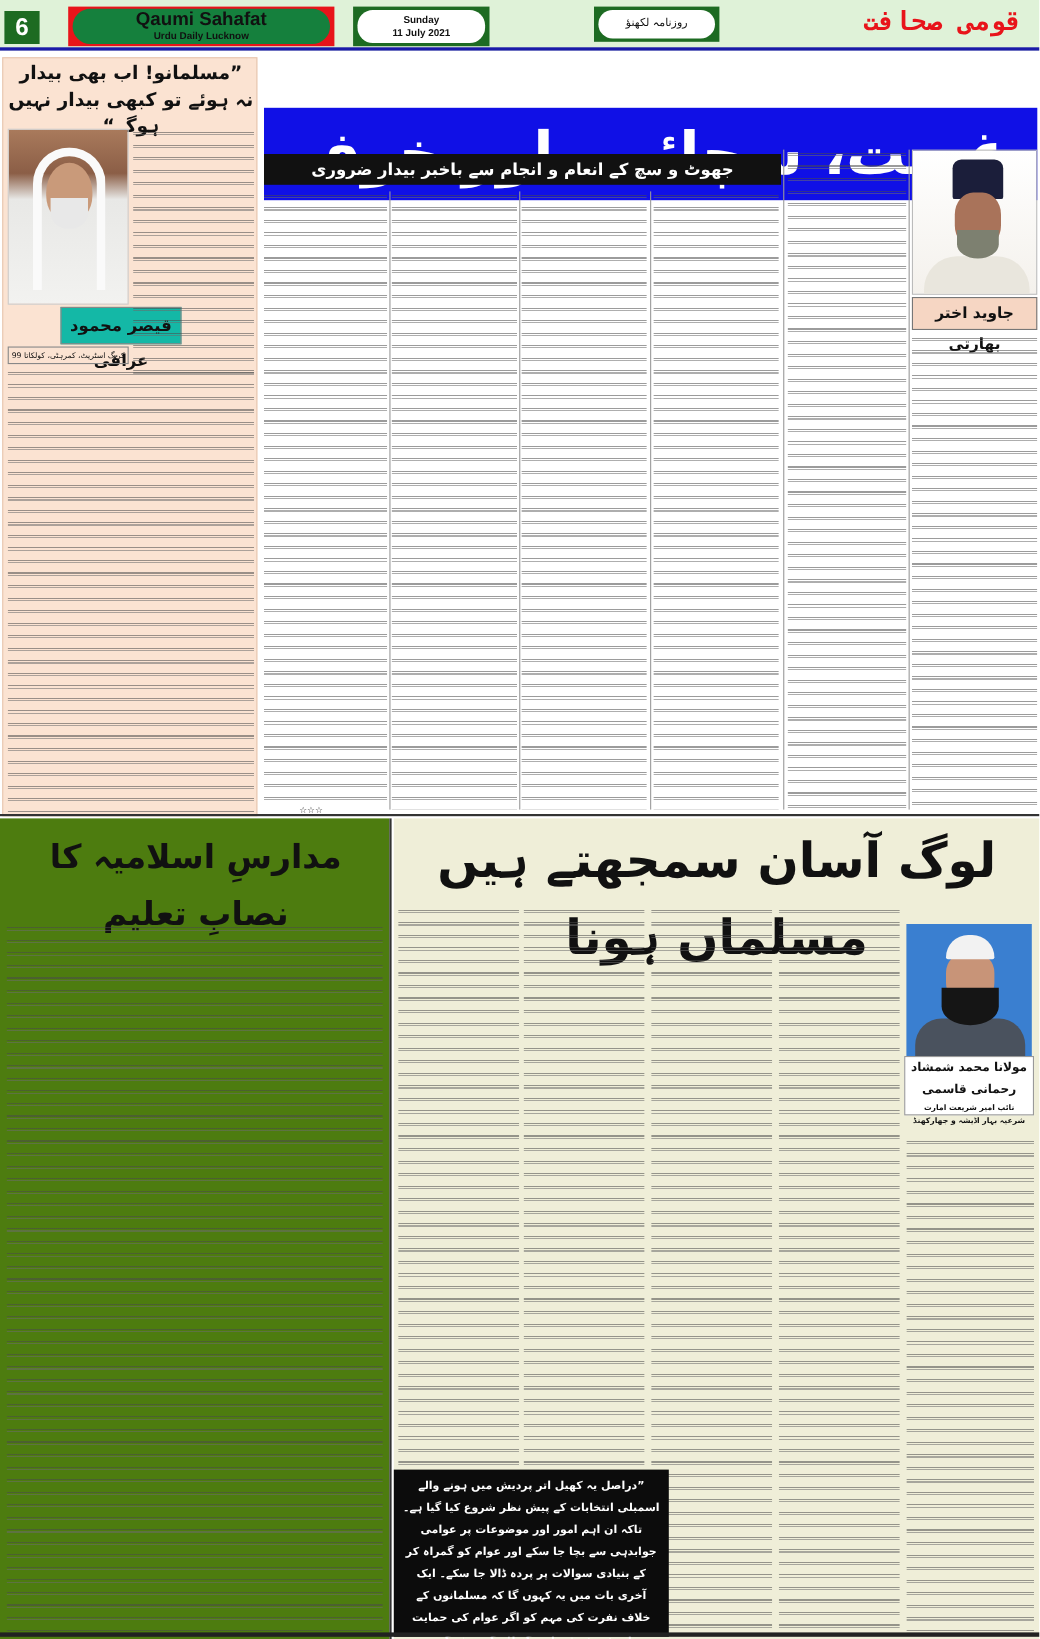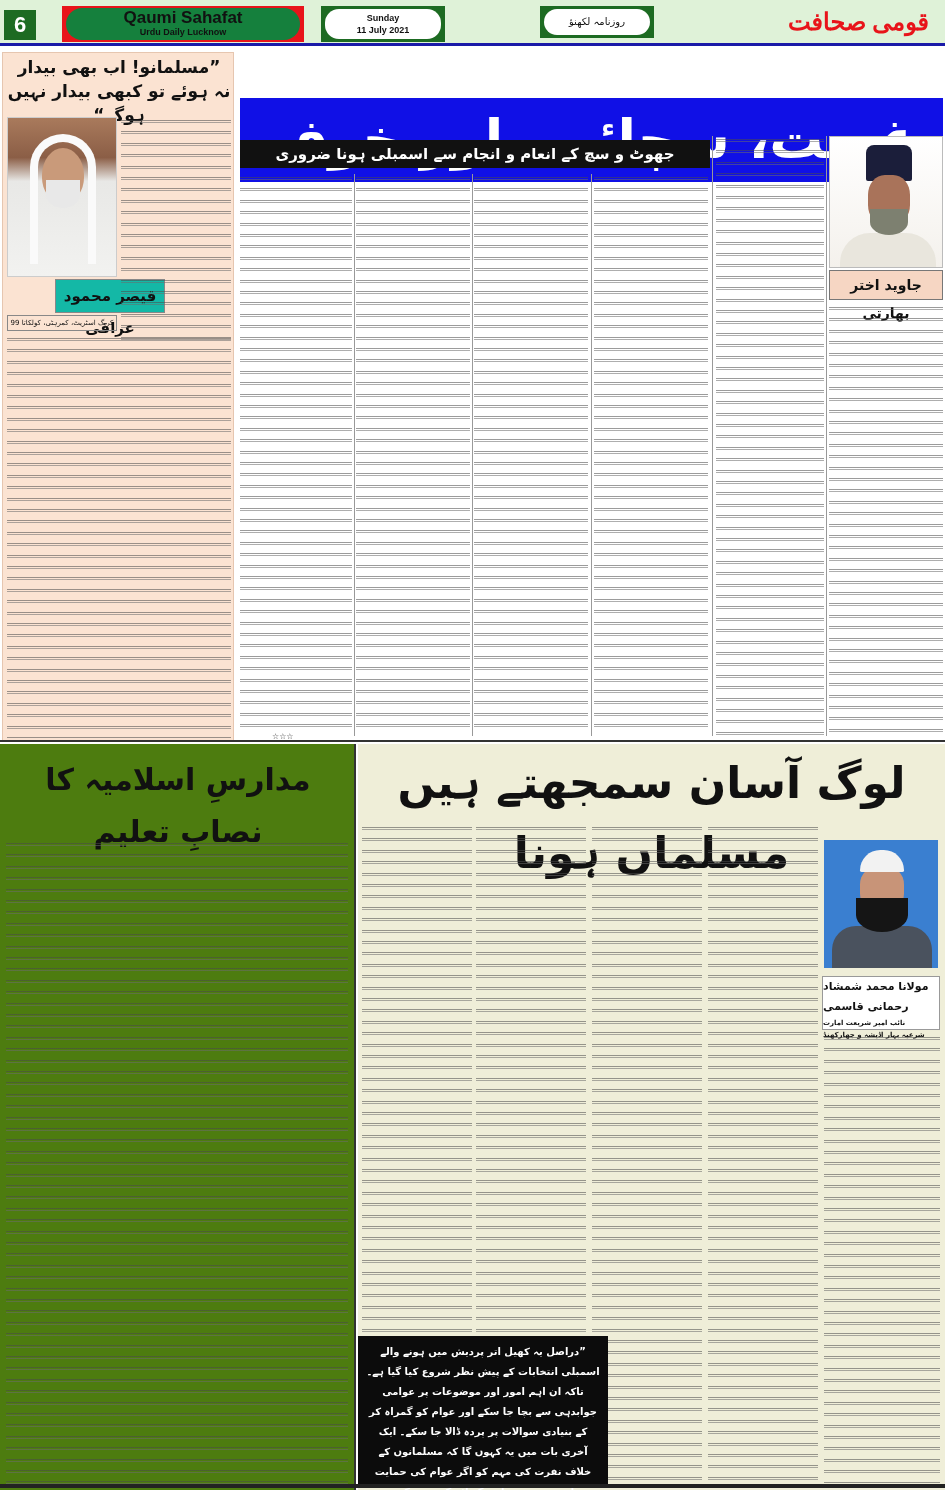--- a/index.html
+++ b/index.html
@@ -10,21 +10,21 @@
   .masthead { position: absolute; left: 0; top: 0; width: 945px; height: 46px; background: #dff2d8; border-bottom: 3px solid #1a1aa8; }
   .page-num { position: absolute; left: 4px; top: 10px; width: 32px; height: 30px; background: #1d6b22; color: #fff; font-weight: bold; font-size: 22px; text-align: center; line-height: 30px; font-family: "Liberation Sans", sans-serif; }
   .brand-box { position: absolute; left: 62px; top: 6px; width: 242px; height: 36px; background: #e8141a; padding: 2px 4px; }
   .brand-inner { width: 100%; height: 100%; background: #15803d; border-radius: 16px; text-align: center; }
   .brand-name { font-family: "Liberation Sans", sans-serif; font-weight: bold; font-size: 17px; line-height: 18px; padding-top: 1px; display:block; }
   .brand-sub { font-family: "Liberation Sans", sans-serif; font-weight: bold; font-size: 9px; line-height: 11px; display:block; }
   .date-box { position: absolute; left: 321px; top: 6px; width: 124px; height: 36px; background: #1d6b22; padding: 3px 4px; }
   .date-inner { width: 100%; height: 100%; background: #fff; border-radius: 14px; text-align: center; font-family: "Liberation Sans", sans-serif; font-weight: bold; font-size: 9px; line-height: 12px; padding-top: 3px; }
   .urdu-tag-box { position: absolute; left: 540px; top: 6px; width: 114px; height: 32px; background: #1d6b22; padding: 3px 4px; }
   .urdu-tag-inner { width: 100%; height: 100%; background: #fff; border-radius: 14px; text-align: center; font-size: 10px; line-height: 26px; direction: rtl; }
-  .urdu-brand { position: absolute; right: 16px; top: 4px; font-family: Liberation Serif, serif; font-weight: bold; font-size: 24px; color: #e8141a; direction: rtl; line-height: 36px; margin-left: 24px; }
+  .urdu-brand { position: absolute; right: 16px; top: 4px; font-family: Liberation Mono, monospace; font-weight: bold; font-size: 24px; color: #e8141a; direction: rtl; line-height: 36px; margin-left: 24px; }
 
   
   .left-story { position: absolute; left: 2px; top: 52px; width: 232px; height: 690px; background: #fbe3d2; border: 1px solid #e6c6b0; }
   .left-headline { position: absolute; left: 4px; top: 2px; width: 224px; text-align: center; font-size: 17px; font-weight: bold; line-height: 24px; direction: rtl; }
   .left-photo { position: absolute; left: 4px; top: 64px; width: 110px; height: 160px; background: linear-gradient(180deg,#a97a5c 0%, #8b5e46 25%, #e8e8e6 40%, #f2f2f0 100%); border: 1px solid #ccc; overflow: hidden; }
   .left-photo .face { position: absolute; left: 34px; top: 30px; width: 42px; height: 54px; background: #c99a7a; border-radius: 50% 50% 45% 45%; }
   .left-photo .beard { position: absolute; left: 38px; top: 62px; width: 34px; height: 28px; background: #e8e8e8; border-radius: 0 0 50% 50%; }
   .left-photo .hood { position: absolute; left: 22px; top: 16px; width: 66px; height: 130px; border: 8px solid #fafafa; border-bottom: none; border-radius: 40px 40px 0 0; }
   .left-byline { position: absolute; left: 4px; top: 226px; width: 110px; height: 34px; background: #14b8a6; border: 1px solid #888; text-align: center; font-size: 15px; font-weight: bold; line-height: 32px; direction: rtl; margin-left: 48px; }
   .left-address { position: absolute; left: 4px; top: 262px; width: 110px; height: 16px; border: 1px solid #888; text-align: center; font-size: 7px; line-height: 14px; direction: rtl; }
@@ -53,21 +53,21 @@
   .bl-author { position: absolute; left: 8px; top: 66px; width: 340px; text-align: right; font-size: 8px; font-weight: bold; line-height: 12px; direction: rtl; padding-right: 4px; }
   .vrule { position: absolute; left: 354px; top: 744px; width: 2px; height: 746px; background: #333; }
 
   .bottom-right { position: absolute; left: 358px; top: 744px; width: 587px; height: 746px; background: #efeed8; }
   .br-headline { position: absolute; left: 0; top: 4px; width: 587px; height: 70px; text-align: center; font-size: 44px; font-weight: bold; line-height: 70px; direction: rtl; }
   .br-photo { position: absolute; left: 466px; top: 96px; width: 114px; height: 128px; background: #3a7fd0; overflow: hidden; }
   .br-photo .cap { position: absolute; left: 36px; top: 10px; width: 44px; height: 22px; background: #f2f2f2; border-radius: 22px 22px 2px 2px; }
   .br-photo .face { position: absolute; left: 36px; top: 26px; width: 44px; height: 46px; background: #c89478; border-radius: 40%; }
   .br-photo .beard { position: absolute; left: 32px; top: 58px; width: 52px; height: 34px; background: #151515; border-radius: 0 0 50% 50%; }
   .br-photo .coat { position: absolute; left: 8px; top: 86px; width: 100px; height: 44px; background: #4a525e; border-radius: 24px 24px 0 0; }
-  .br-byline { position: absolute; left: 464px; top: 232px; width: 118px; height: 54px; background: #fff; border: 1px solid #999; text-align: left; direction: rtl; }
+  .br-byline { position: absolute; left: 464px; top: 216px; width: 118px; height: 54px; background: #fff; border: 1px solid #999; text-align: center; direction: rtl; }
   .br-byline .name { display: block; font-size: 11px; font-weight: bold; line-height: 20px; }
   .br-byline .title1 { display: block; font-size: 7px; font-weight: bold; line-height: 12px; }
   .br-byline .title2 { display: block; font-size: 7px; font-weight: bold; line-height: 12px; }
 
   .quote-box { position: absolute; left: 0; top: 592px; width: 250px; height: 152px; background: #0c0c0c; color: #fff; padding: 6px 8px; direction: rtl; text-align: center; font-size: 10px; line-height: 20px; font-weight: bold; }
   .bottom-rule { position: absolute; left: 0; top: 1484px; width: 945px; height: 4px; background: #222; }
   .stars { position: absolute; left: 272px; top: 732px; font-size: 8px; color: #333; }
 </style>
 </head>
 <body>
@@ -103,21 +103,21 @@
   <div class="left-address">کریگ اسٹریٹ، کمرہٹی، کولکاتا 99</div>
   <div class="col" style="left:118px; top:64px; width:110px; height:230px;">
       <div class="textlines"></div>
     </div>
   <div class="col" style="left:4px; top:282px; width:224px; height:404px;">
       <div class="textlines"></div>
     </div>
 </div>
 
 <div class="main-headline">غربت، سچائی، اور خوف خدا!</div>
-<div class="sub-headline">جھوٹ و سچ کے انعام و انجام سے اسمبلی ہونا ضروری</div>
+<div class="sub-headline">جھوٹ و سچ کے انعام و انجام سے باخبر بیدار ضروری</div>
 
 <div class="right-photo">
   <div class="body"></div>
     <div class="cap"></div>
     <div class="face"></div>
     <div class="beard"></div>
 </div>
 <div class="right-byline">جاوید اختر بھارتی</div>
 
 <div class="col" style="left:716px; top:136px; width:108px; height:600px;">

